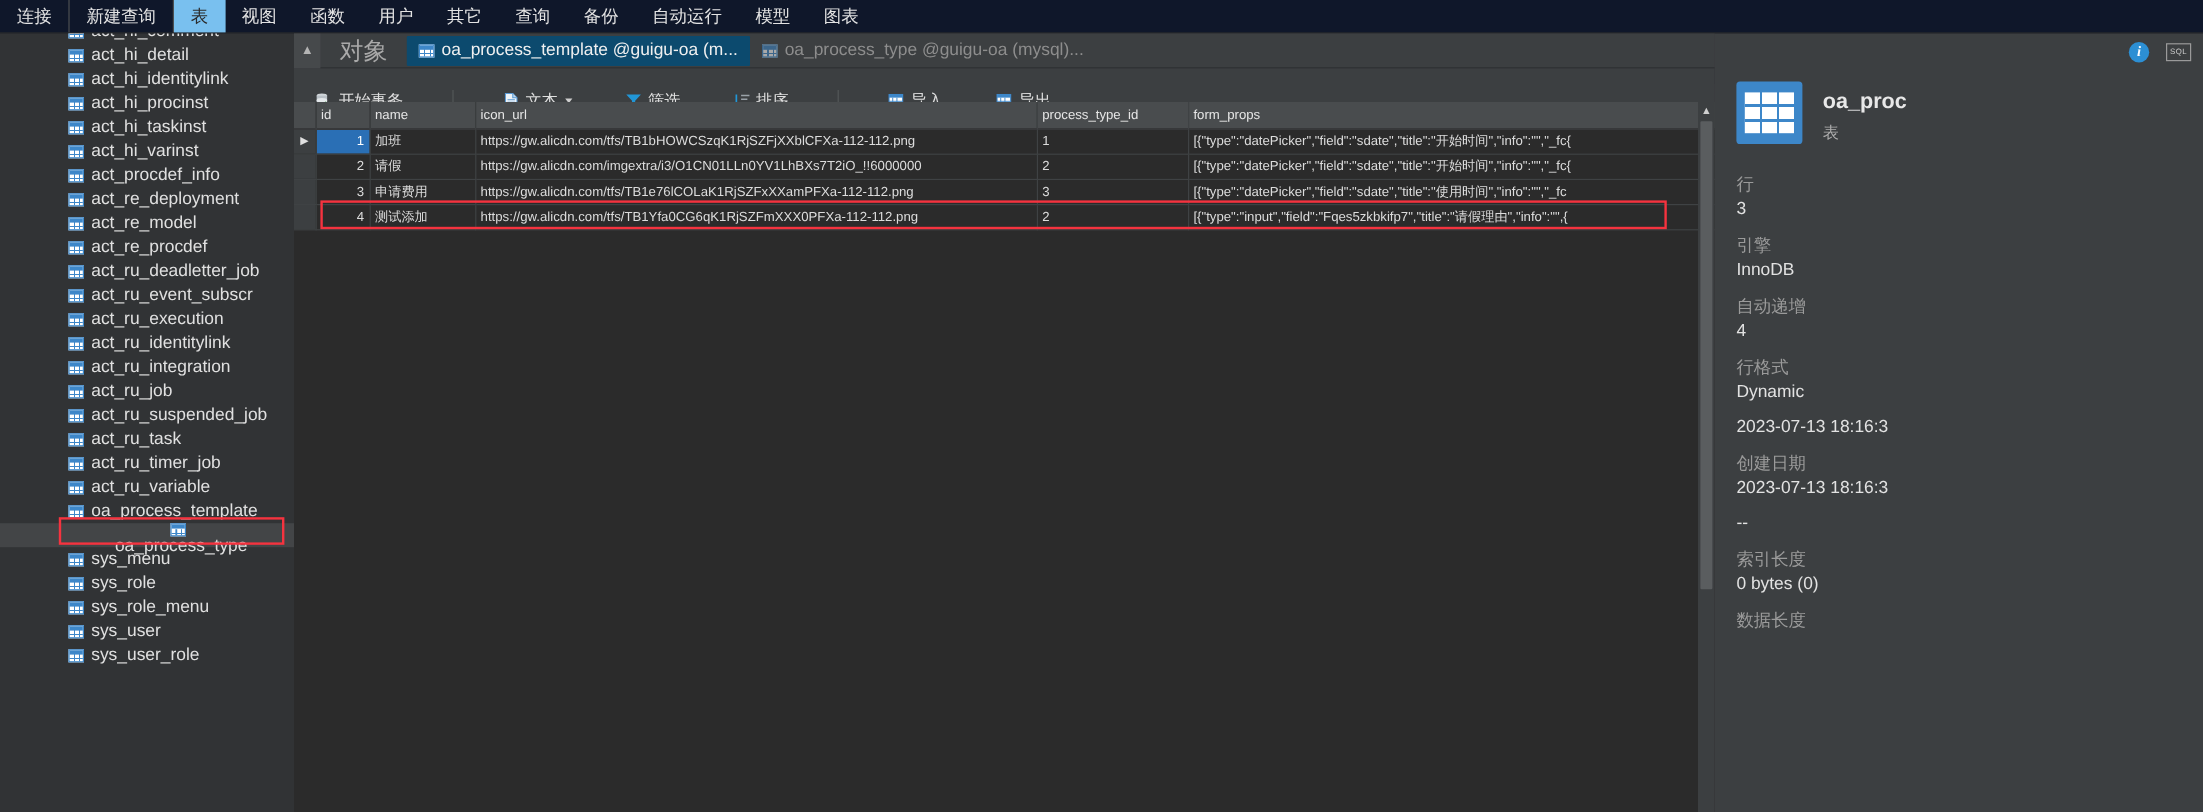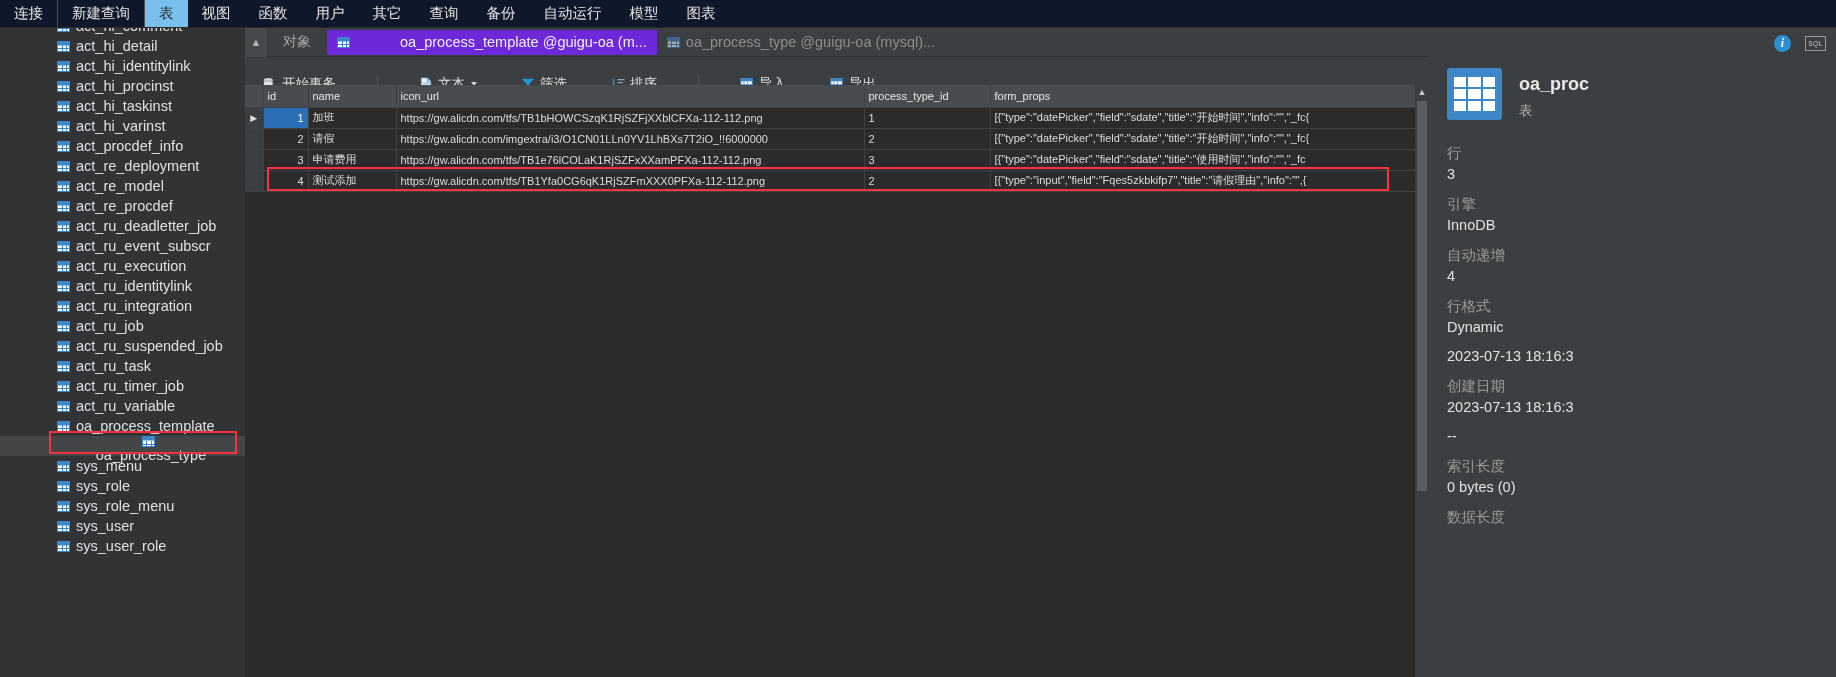--- a/index.html
+++ b/index.html
@@ -71,28 +71,28 @@
     background: #3c3f41; display: flex; align-items: center;
     border-bottom: 1px solid #2f3133;
   }
   .collapse-btn {
     width: 22px; height: 29px; display: flex; align-items: center;
     justify-content: center; color: #b4b4b4; font-size: 11px;
     background: #46494b;
   }
   .tab-obj {
     padding: 0 16px; height: 29px; display: flex; align-items: center;
-    font-size: 14px; color: #a9a9a9;
+    font-size: 20px; color: #a9a9a9;
   }
   .tab {
     height: 25px; display: flex; align-items: center; padding: 0 10px;
     font-size: 14.5px; white-space: nowrap; cursor: default;
     border-radius: 1px;
   }
-  .tab.active { background: #6d28d9; color: #f0f0f0; gap: 44px; }
+  .tab.active { background: #0c4a6e; color: #f0f0f0; }
   .tab.inactive { color: #8d8d8d; }
   .tab .tbl-icon { margin-right: 6px; }
   .tab.inactive .tbl-icon { opacity: .55; }
 
   
   .acttoolbar {
     position: absolute; left: 0; top: 42px; width: 1184px; height: 28px;
     background: #3c3f41; display: flex; align-items: center;
     padding-left: 11px; border-bottom: 1px solid #2f3133; gap: 30px;
   }

